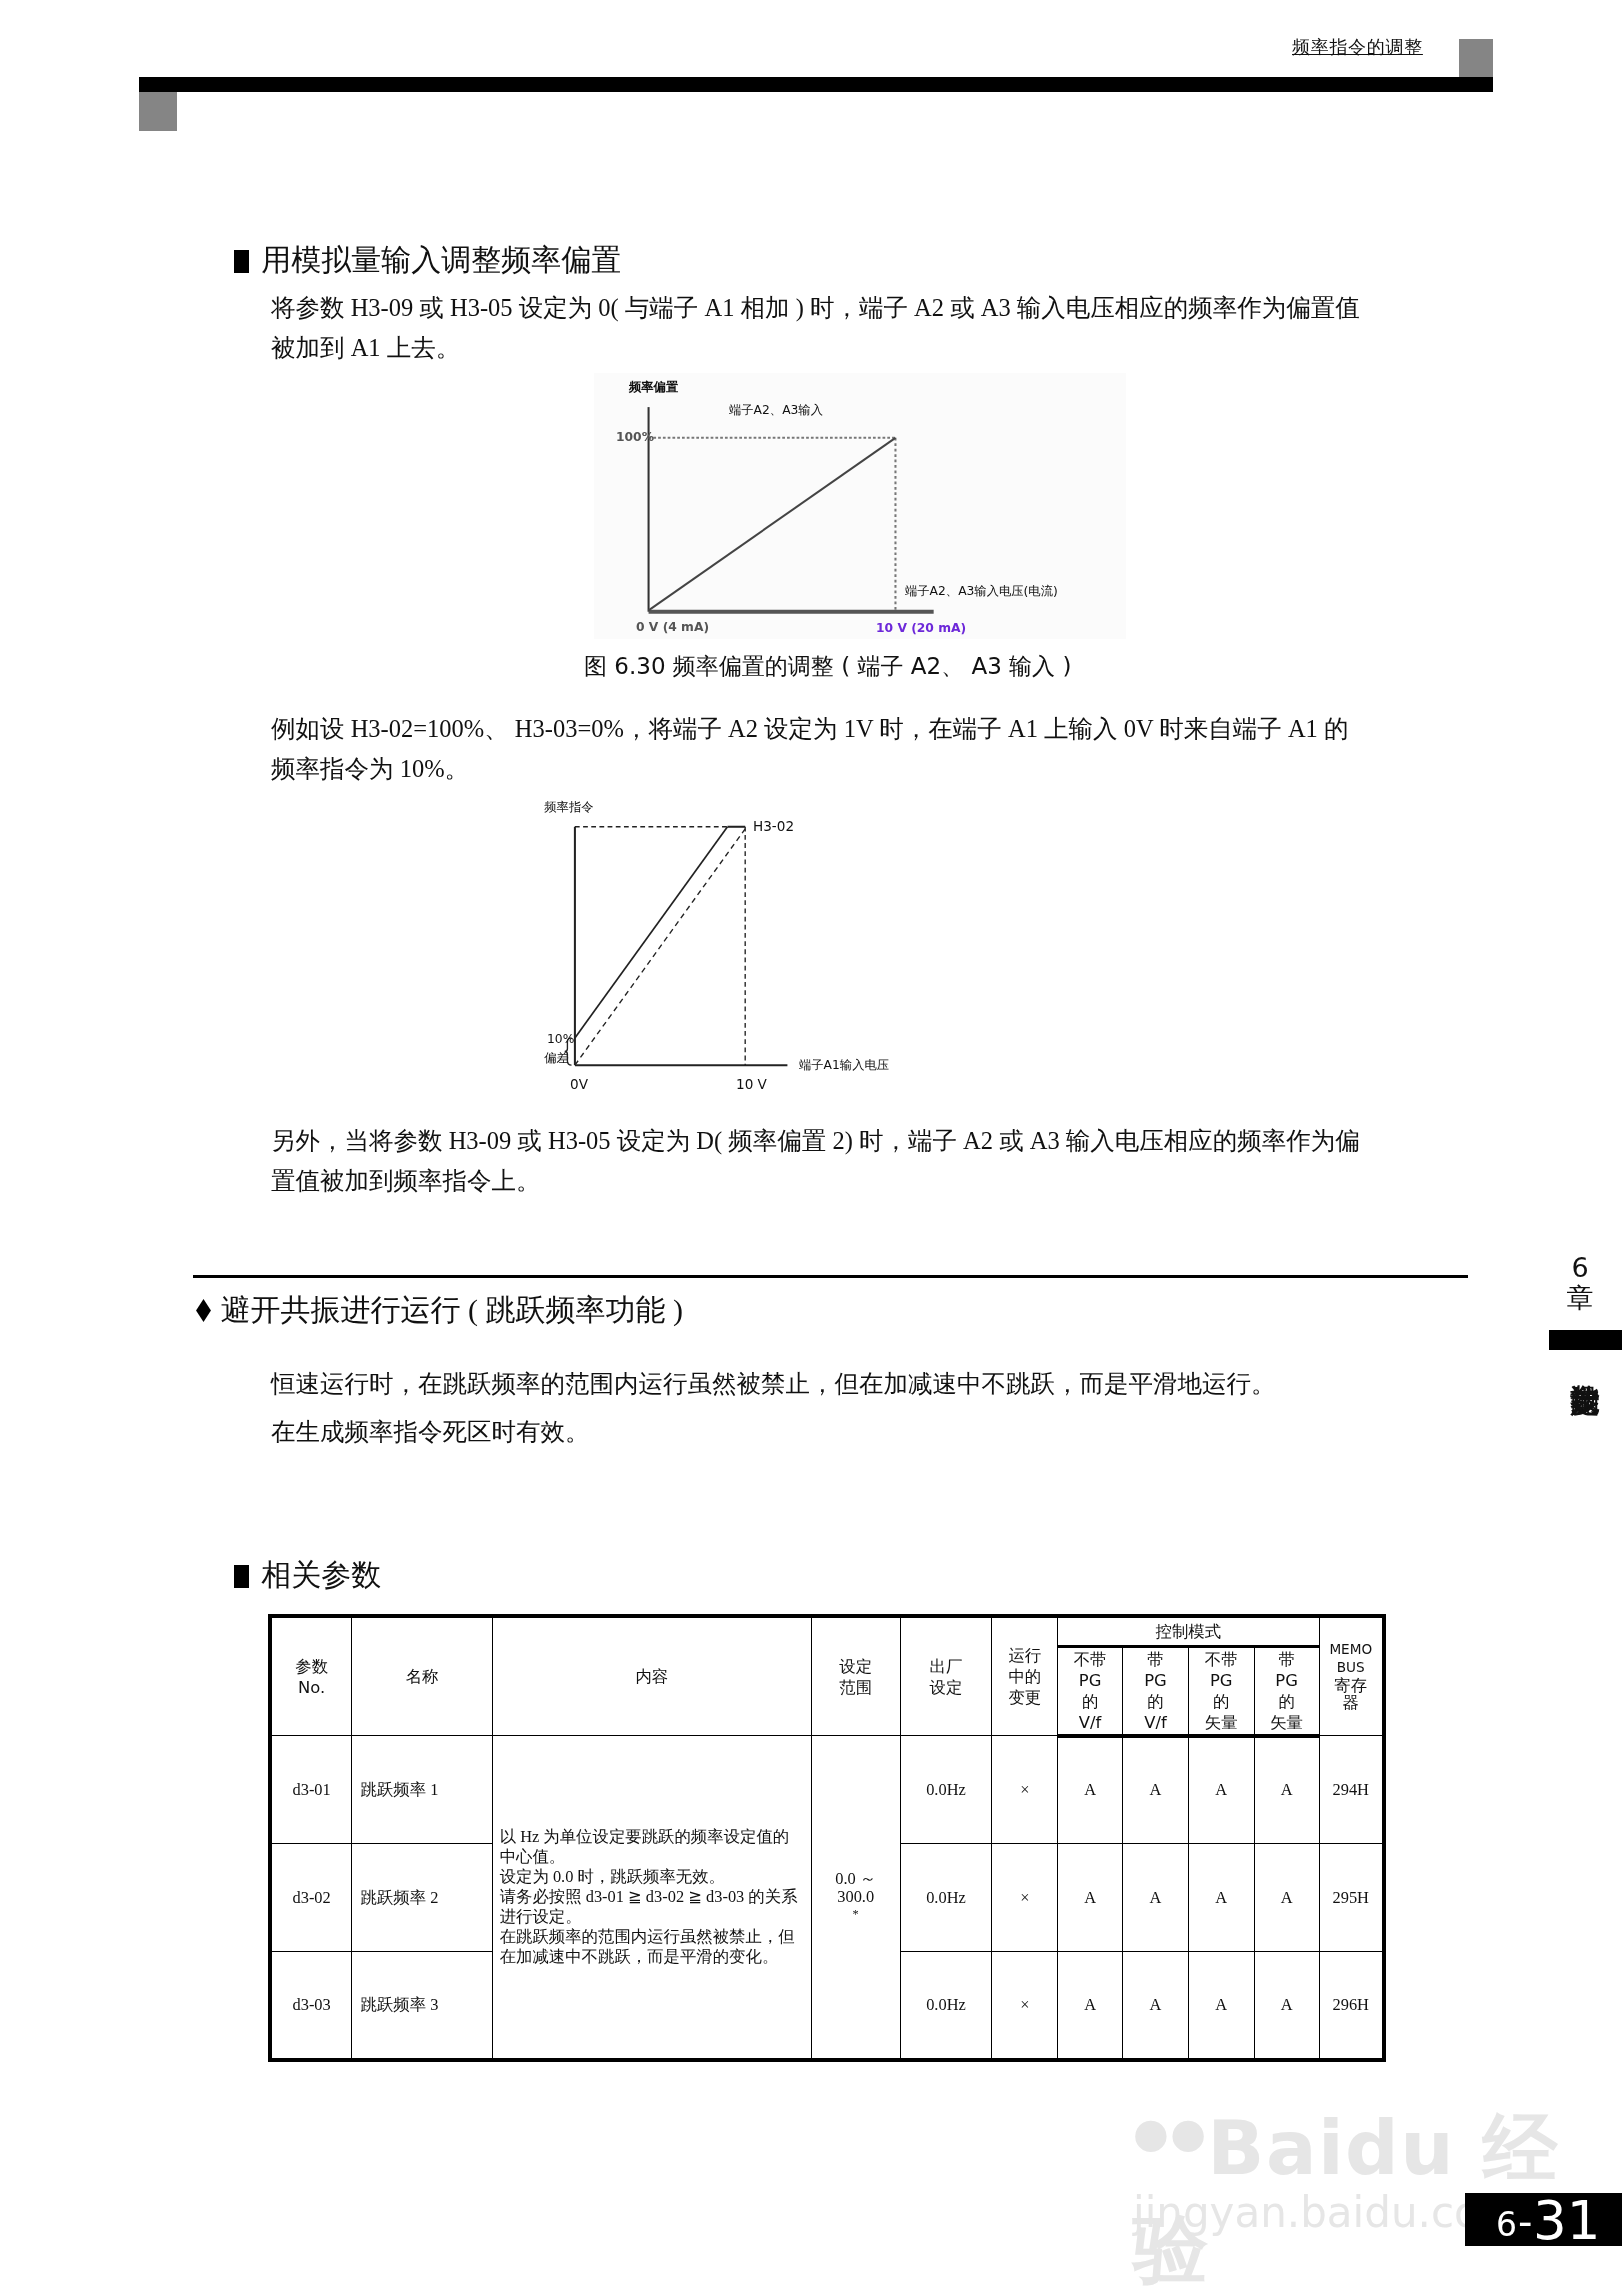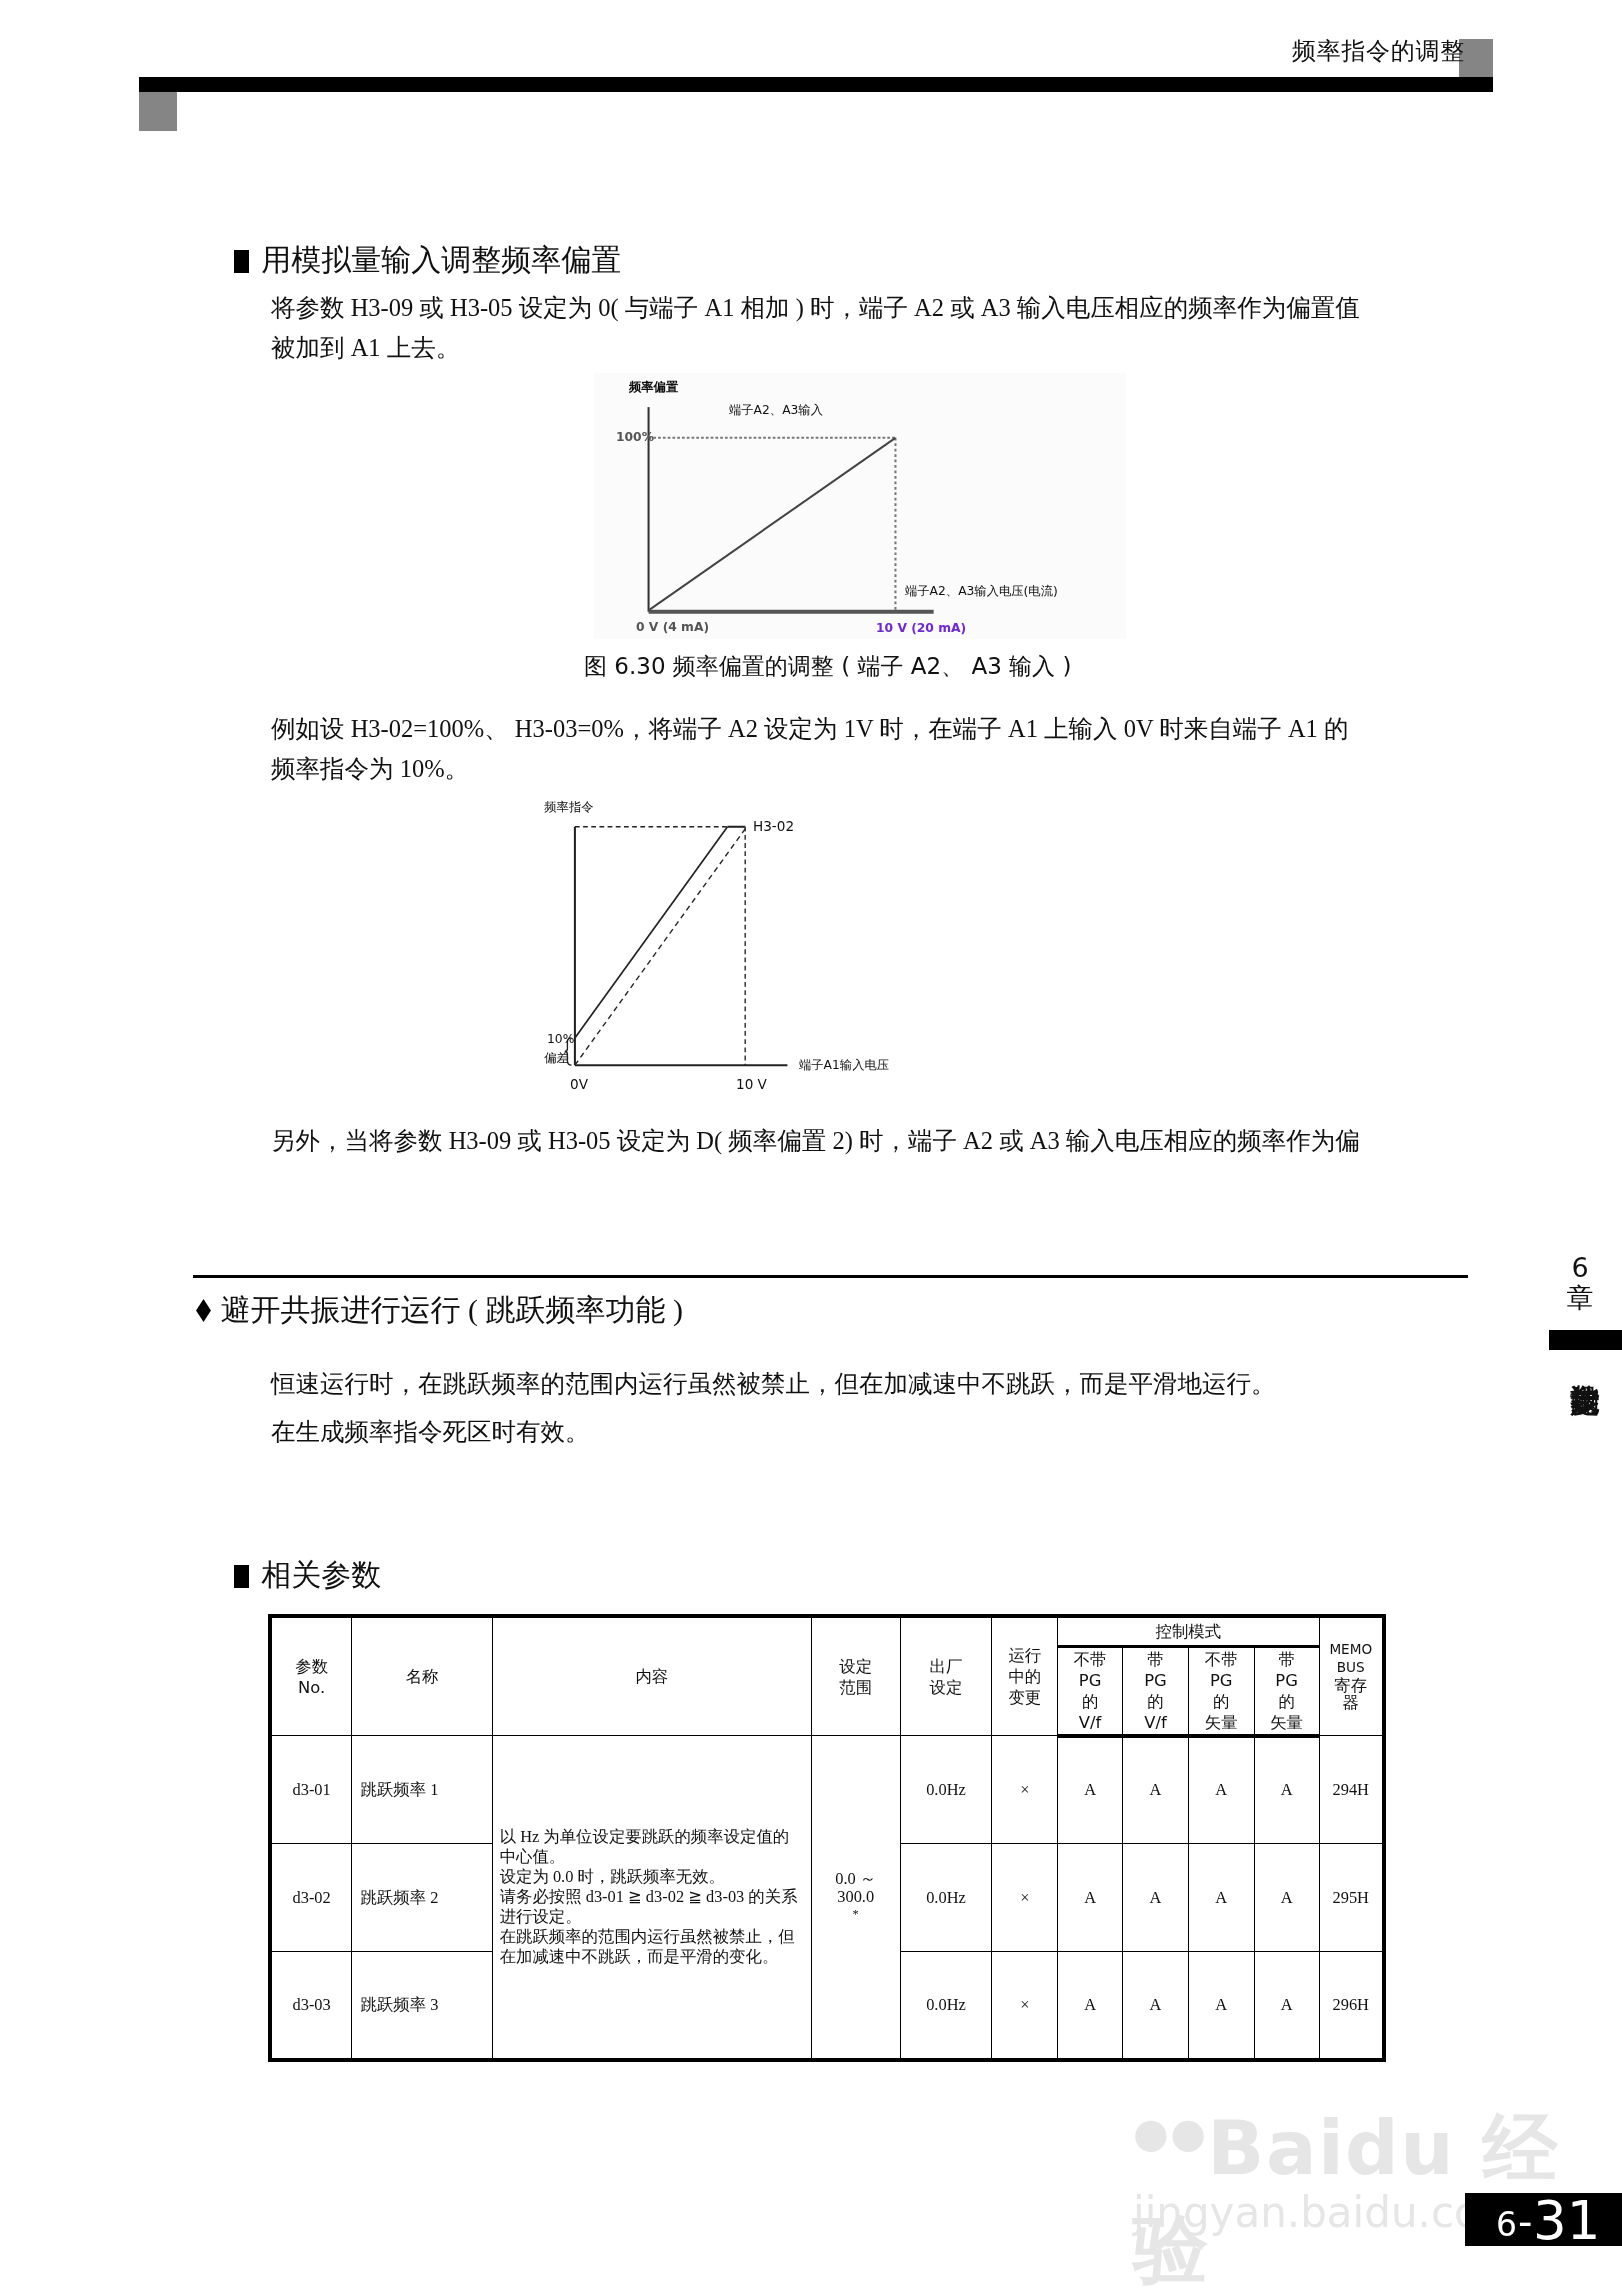--- a/index.html
+++ b/index.html
@@ -6,21 +6,21 @@
   body{width:1622px;height:2295px;position:relative;overflow:hidden;
        font-family:"DejaVu Serif","Liberation Serif",serif;color:#111;}
   .abs{position:absolute;}
   .sans{font-family:"DejaVu Sans","Liberation Sans",sans-serif;}
   .serif{font-family:"Liberation Serif","DejaVu Serif",serif;}
 
   
   .hdr-bar{left:139px;top:77px;width:1354px;height:15px;background:#000;}
   .hdr-gray-r{left:1459px;top:39px;width:34px;height:39px;background:#858585;}
   .hdr-gray-l{left:139px;top:92px;width:38px;height:39px;background:#858585;}
-  .hdr-title{left:1292px;top:35px;font-size:24px;letter-spacing:0.7px;}
+  .hdr-title{left:1292px;top:35px;font-size:18px;letter-spacing:0.7px;text-decoration:underline;}
 
   
   .sq{display:inline-block;width:15px;height:23px;background:#000;margin-right:12.3px;vertical-align:-2.7px;}
   .h2{font-size:30px;}
   .para{font-size:24.5px;line-height:40px;left:271px;width:1213px;}
 
   
   .fig-cap{font-size:23px;}
   .small{font-size:13.6px;}
   .tiny{font-size:12.3px;}
@@ -113,20 +113,21 @@
   <div class="abs small sans" style="left:221px;top:27px;">H3-02</div>
   <div class="abs tiny sans" style="left:15px;top:241px;">10%</div>
   <div class="abs tiny sans" style="left:12.3px;top:259px;">偏差</div>
   <div class="abs tiny sans" style="left:267px;top:266px;">端子A1输入电压</div>
   <div class="abs small sans" style="left:38px;top:285px;">0V</div>
   <div class="abs small sans" style="left:204px;top:285px;">10 V</div>
 </div>
 
 <div class="abs para serif" style="top:1121px;">
   <div>另外，当将参数 H3-09 或 H3-05 设定为 D( 频率偏置 2) 时，端子 A2 或 A3 输入电压相应的频率作为偏</div>
+  <div>置值被加到频率指令上。</div>
 </div>
 
 <div class="abs rule"></div>
 <div class="abs h2 serif" style="left:196px;top:1290px;">
   <svg class="diamond" viewBox="0 0 22 34">
       <polygon points="11,0 22,17 11,34 0,17" fill="#000"></polygon>
     </svg><span>避开共振进行运行 ( 跳跃频率功能 )</span>
 </div>
 <div class="abs serif" style="left:271px;top:1360px;font-size:24.5px;line-height:48px;width:1213px;">
   <div>恒速运行时，在跳跃频率的范围内运行虽然被禁止，但在加减速中不跳跃，而是平滑地运行。</div>

